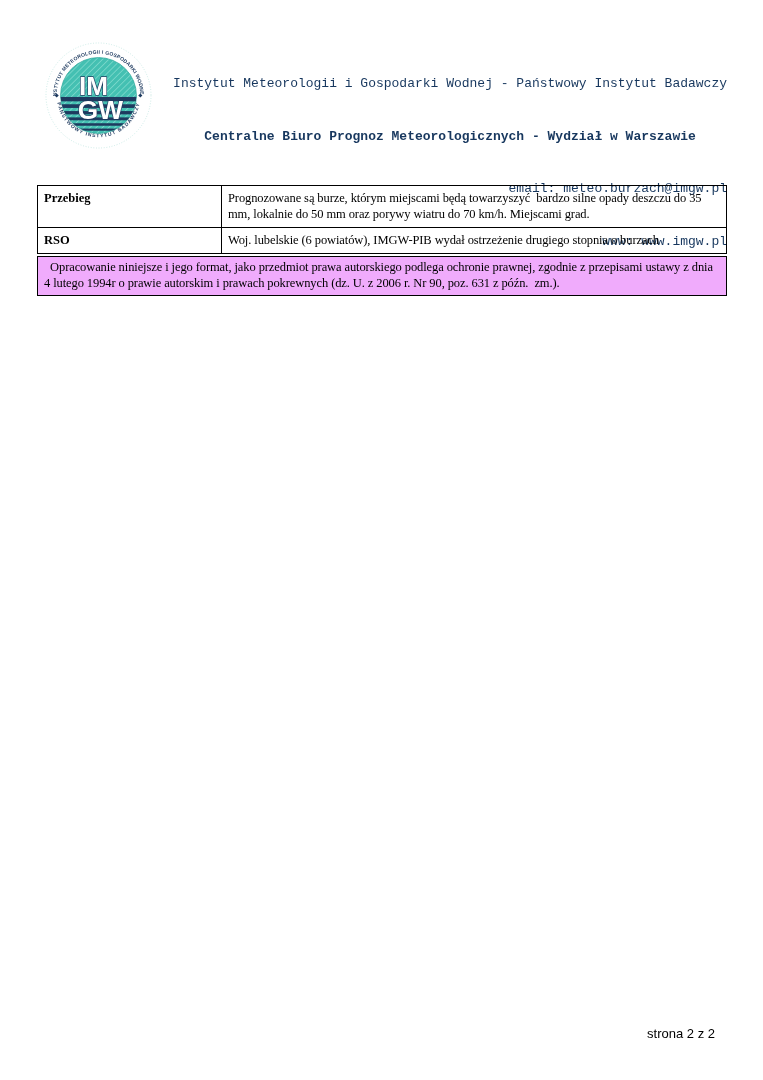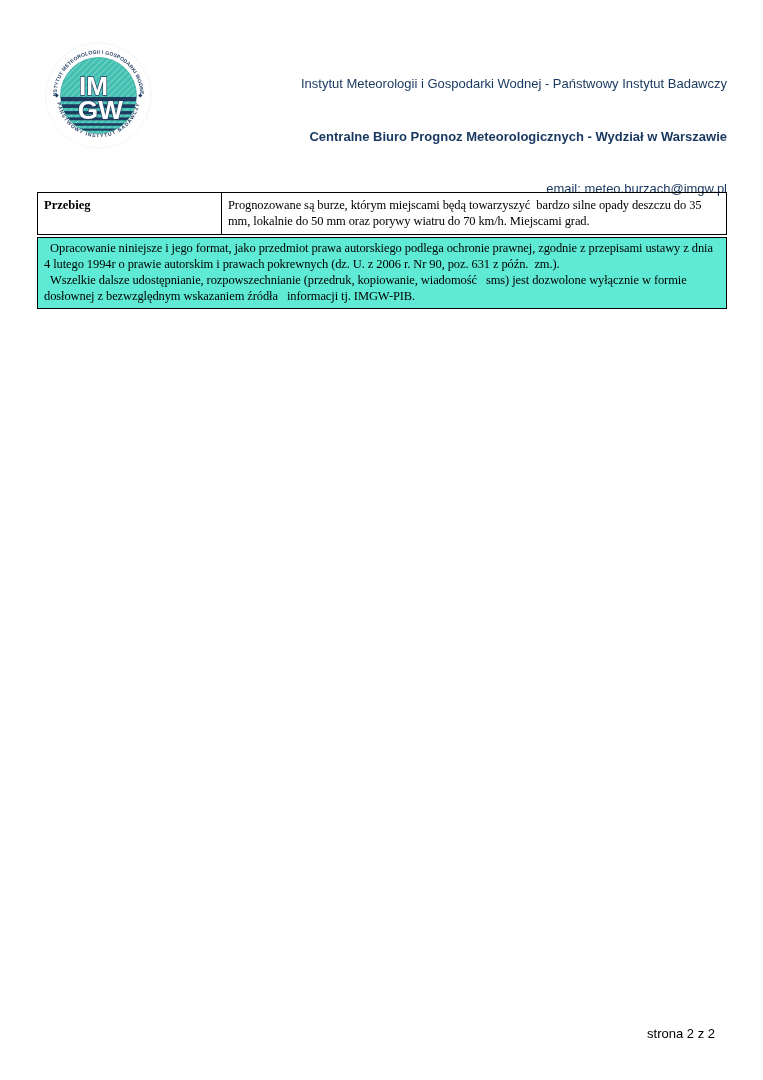--- a/index.html
+++ b/index.html
@@ -18,33 +18,33 @@
     left: 45px;
     top: 42px;
     width: 107px;
     height: 107px;
   }
   .header-text {
     position: absolute;
     top: 40px;
     right: 36px;
     text-align: right;
-    font-family: Liberation Sans, sans-serif;
+    font-family: Liberation Mono, monospace;
     font-size: 13px;
     line-height: 17.5px;
     color: #17375E;
     white-space: pre;
   }
-  .header-text .bold { font-weight: bold; }
+  .header-text .bold { font-weight: bold; text-align: center; }
 
   
   .content {
     position: absolute;
     left: 37px;
-    top: 192px;
+    top: 185px;
     width: 690px;
   }
   .doc-table {
     width: 690px;
     border-collapse: collapse;
     table-layout: fixed;
     font-size: 12.5px;
     line-height: 16px;
     color: #000;
   }
@@ -53,21 +53,21 @@
     border: 1px solid #000;
     vertical-align: top;
     padding: 4px 6px 5px 6px;
   }
   .doc-table td.lbl { font-weight: bold; }
   .doc-table td.val { white-space: pre-wrap; letter-spacing: -0.1px; }
 
   .copyright {
     margin-top: 2px;
     border: 1px solid #000;
-    background: #5eead4;
+    background: #f0abfc;
     padding: 2px 6px 4px 6px;
     font-size: 12.5px;
     line-height: 16px;
     letter-spacing: -0.1px;
     color: #000;
   }
   .copyright p {
     margin: 0;
     white-space: pre-wrap;
   }
@@ -157,25 +157,28 @@
     <table class="doc-table">
       <colgroup>
           <col class="c1">
           <col class="c2">
         </colgroup>
       <tbody>
         <tr>
           <td class="lbl">Przebieg</td>
           <td class="val">Prognozowane są burze, którym miejscami będą towarzyszyć  bardzo silne opady deszczu do 35 mm, lokalnie do 50 mm oraz porywy wiatru do 70 km/h. Miejscami grad.</td>
         </tr>
+        <tr>
+          <td class="lbl">RSO</td>
+          <td class="val">Woj. lubelskie (6 powiatów), IMGW-PIB wydał ostrzeżenie drugiego stopnia o burzach</td>
+        </tr>
       </tbody>
     </table>
 
     <div class="copyright">
       <p>  Opracowanie niniejsze i jego format, jako przedmiot prawa autorskiego podlega ochronie prawnej, zgodnie z przepisami ustawy z dnia 4 lutego 1994r o prawie autorskim i prawach pokrewnych (dz. U. z 2006 r. Nr 90, poz. 631 z późn.  zm.).</p>
-      <p>  Wszelkie dalsze udostępnianie, rozpowszechnianie (przedruk, kopiowanie, wiadomość   sms) jest dozwolone wyłącznie w formie dosłownej z bezwzględnym wskazaniem źródła   informacji tj. IMGW-PIB.</p>
     </div>
 
   </div>
 
   <div class="page-footer">strona 2 z 2</div>
 
 </div>
 
 </body></html>

